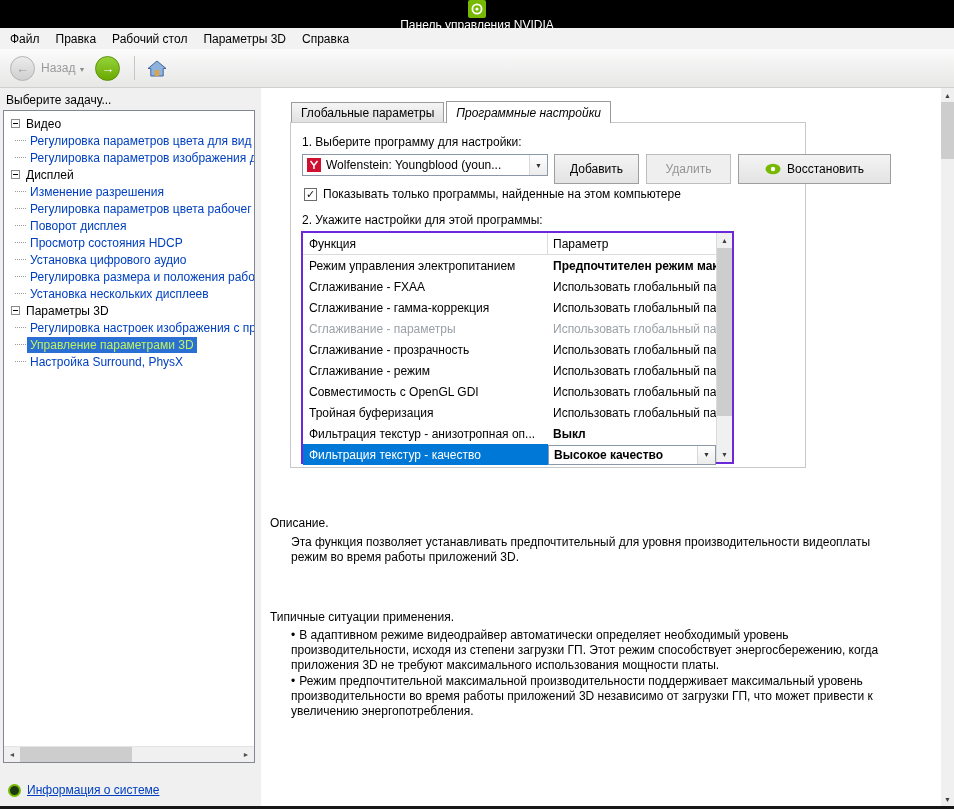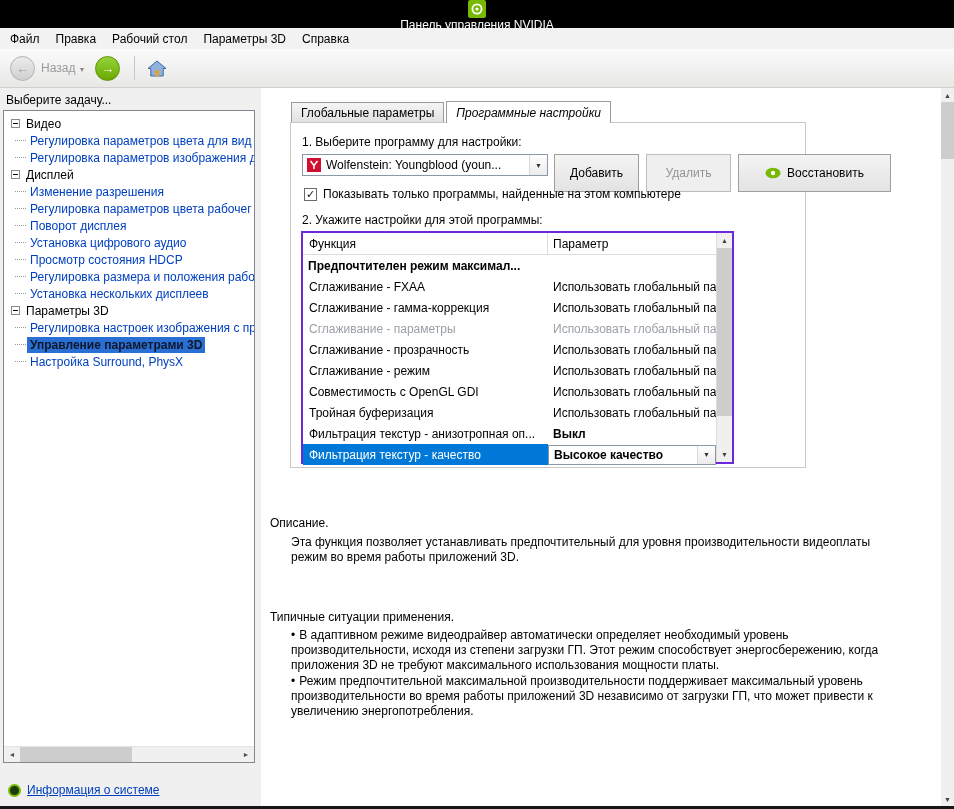--- a/index.html
+++ b/index.html
@@ -32,21 +32,21 @@
   .sidebar-header { padding:5px 6px 3px; }
   .tree-box { position:absolute; left:3px; top:22px; width:252px; height:653px; background:#fff; border:1px solid #828790; overflow:hidden; }
   .tree { padding:4px 0 0 4px; white-space:nowrap; overflow:hidden; }
   .tree-group { height:17px; display:flex; align-items:center; }
   .expander { width:9px; height:9px; border:1px solid #8b8b8b; background:#fff; position:relative; margin:0 6px 0 3px; flex:none; }
   .expander::after { content:""; position:absolute; left:1px; top:3px; width:5px; height:1px; background:#000; }
   .group-label { color:#000; }
   .tree-item { height:17px; display:flex; align-items:center; padding-left:22px; position:relative; }
   .tree-item::before { content:""; position:absolute; left:7px; top:8px; width:11px; border-top:1px dotted #9a9a9a; }
   .tree-link { color:#0040c0; }
-  .tree-item.selected .tree-link { background:#2a6fd3; color:#0f172a; padding:1px 3px; margin-left:-3px;font-weight:bold; }
+  .tree-item.selected .tree-link { background:#2a6fd3; color:#bef264; padding:1px 3px; margin-left:-3px; }
   .tree-hscroll { position:absolute; left:0; bottom:0; width:100%; height:16px; background:#f0f0f0; border-top:1px solid #e4e4e4; display:flex; align-items:center; }
   .hs-btn { width:16px; height:16px; color:#505050; font-size:7px; display:flex; align-items:center; justify-content:center; flex:none; }
   .hs-thumb { width:112px; height:16px; background:#cdcdcd; flex:none; }
   .hs-track { flex:1; }
   .sysinfo { position:absolute; left:8px; bottom:9px; display:flex; align-items:center; }
   .sysinfo-icon { width:13px; height:13px; border-radius:50%; background:#1d3a10; border:2px solid #76b900; margin-right:6px; flex:none; }
   .sysinfo-link { color:#0040c0; text-decoration:underline; }
 
   
   .main { position:absolute; left:261px; top:88px; width:680px; bottom:0; background:#fff; overflow:hidden; }
@@ -55,21 +55,21 @@
   .tab.active { height:22px; background:#fff; margin-bottom:0;font-style:italic; }
   .tab-frame { position:absolute; left:29px; top:34px; width:516px; height:346px; border:1px solid #c8c8c8; background:#fff; }
   .step-label { position:absolute; left:11px; top:12px; }
   .step-label.step2 { top:90px; }
 
   .program-combo { position:absolute; left:11px; top:31px; width:246px; height:22px; border:1px solid #8a98a8; background:#fff; display:flex; align-items:center; }
   .program-icon { width:14px; height:14px; margin:0 5px 0 4px; flex:none; display:flex; }
   .combo-text { flex:1; white-space:nowrap; overflow:hidden; }
   .combo-arrow { width:18px; height:100%; display:flex; align-items:center; justify-content:center; border-left:1px solid #d8d8d8; background:linear-gradient(#fefefe,#ececec); font-size:7px; color:#333; flex:none; }
 
-  .btn { position:absolute; top:31px; height:38px; background:linear-gradient(#f4f4f4,#e3e3e3); border:1px solid #9e9e9e; display:flex; align-items:center; justify-content:center; font-family:inherit; font-size:12px; }
+  .btn { position:absolute; top:31px; height:30px; background:linear-gradient(#f4f4f4,#e3e3e3); border:1px solid #9e9e9e; display:flex; align-items:center; justify-content:center; font-family:inherit; font-size:12px; }
   .btn.add { left:263px; width:85px; }
   .btn.remove { left:355px; width:85px; color:#949494; background:#efefef; border-color:#bdbdbd; }
   .btn.restore { left:447px; width:153px; }
   .restore-icon { display:flex; margin-right:6px; }
 
   .checkbox-row { position:absolute; left:13px; top:64px; display:flex; align-items:center; }
   .checkbox { width:13px; height:13px; border:1px solid #6b6b6b; background:#fff; display:inline-flex; align-items:center; justify-content:center; margin-right:6px; font-size:11px; color:#111; flex:none; }
 
   .settings-table { position:absolute; left:10px; top:108px; width:433px; height:233px; border:2px solid #6d28d9; padding-right:16px; }
   .tbl-header { height:22px; display:flex; align-items:center; border-bottom:1px solid #dcdcdc; }
@@ -175,24 +175,24 @@
         <div class="tree-item">
             <span class="tree-link">Изменение разрешения</span>
           </div>
         <div class="tree-item">
             <span class="tree-link">Регулировка параметров цвета рабочег</span>
           </div>
         <div class="tree-item">
             <span class="tree-link">Поворот дисплея</span>
           </div>
         <div class="tree-item">
+            <span class="tree-link">Просмотр состояния HDCP</span>
+          </div>
+        <div class="tree-item">
             <span class="tree-link">Установка цифрового аудио</span>
-          </div>
-        <div class="tree-item">
-            <span class="tree-link">Просмотр состояния HDCP</span>
           </div>
         <div class="tree-item">
             <span class="tree-link">Регулировка размера и положения рабо</span>
           </div>
         <div class="tree-item">
             <span class="tree-link">Установка нескольких дисплеев</span>
           </div>
 
         <div class="tree-group">
           <span class="expander"></span>
@@ -262,20 +262,21 @@
 
       <div class="step-label step2">2. Укажите настройки для этой программы:</div>
 
       <div class="settings-table">
         <div class="tbl-header">
           <div class="cell-feature th">Функция</div>
           <div class="cell-value th">Параметр</div>
         </div>
 
         <div class="tbl-row">
+          <div class="cell-feature">Режим управления электропитанием</div>
           <div class="cell-value bold">Предпочтителен режим максимал...</div>
         </div>
         <div class="tbl-row">
           <div class="cell-feature">Сглаживание - FXAA</div>
           <div class="cell-value">Использовать глобальный параметр (В...)</div>
         </div>
         <div class="tbl-row">
           <div class="cell-feature">Сглаживание - гамма-коррекция</div>
           <div class="cell-value">Использовать глобальный параметр (Вкл)</div>
         </div>

